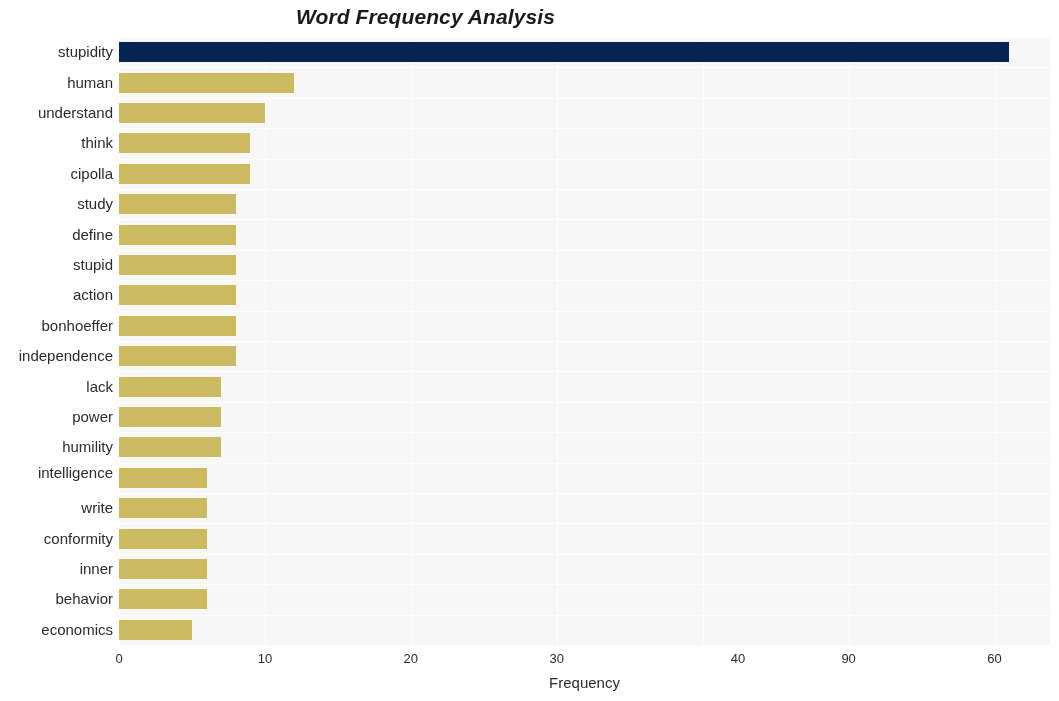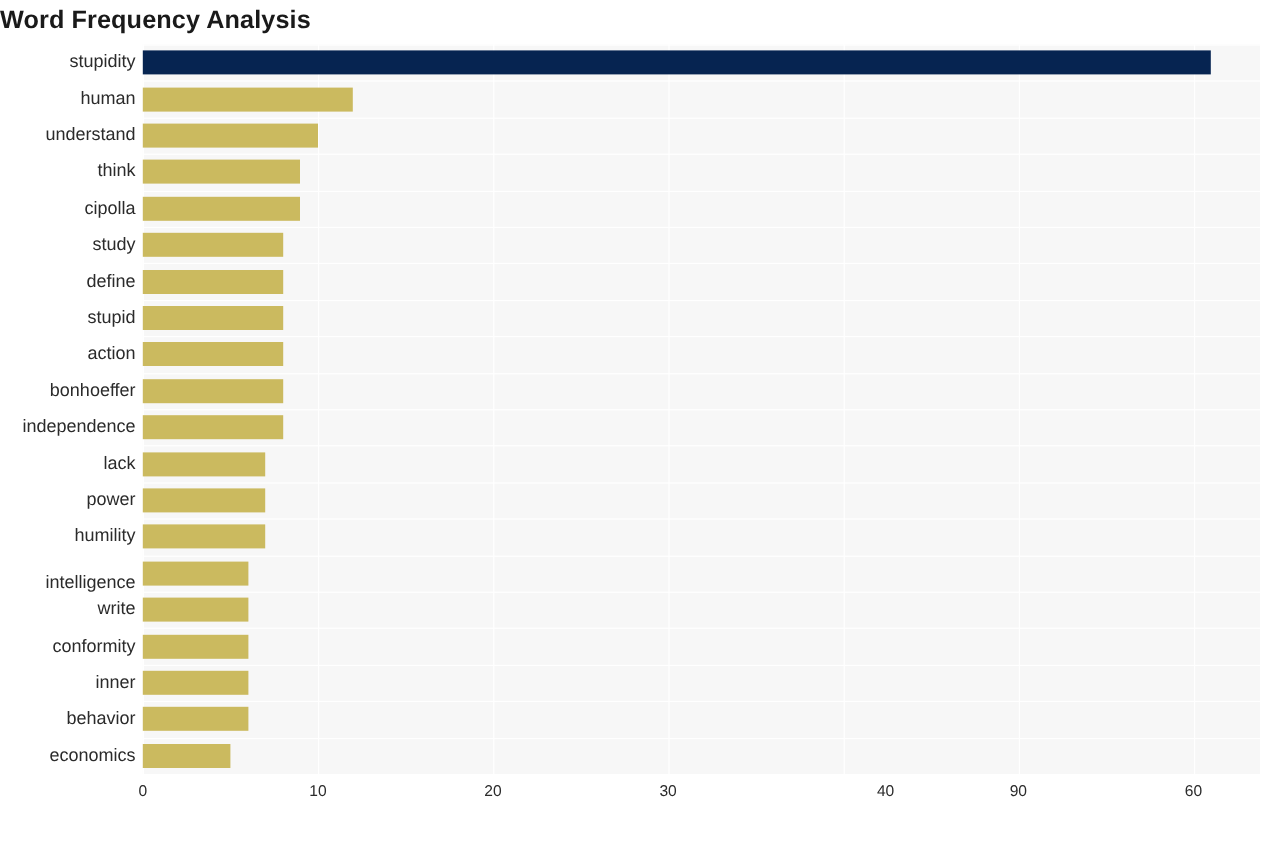--- a/index.html
+++ b/index.html
@@ -20,24 +20,26 @@
     width: 1059px;
     height: 701px;
     background: #ffffff;
   }
 
   .chart-title {
     position: absolute;
     left: 0;
     top: 5px;
     width: 851px;
+    text-align: center;
     font-size: 21px;
     font-weight: bold;
     color: #1a1a1a;
     letter-spacing: 0.1px;
+    font-style: italic;
   }
 
   
   .plot-area {
     position: absolute;
     left: 119px;
     top: 37px;
     width: 931px;
     height: 608px;
     background: #f7f7f7;
@@ -189,32 +191,33 @@
       <div class="ylabel" style="top: 126.8px;">cipolla</div>
       <div class="ylabel" style="top: 157.2px;">study</div>
       <div class="ylabel" style="top: 187.6px;">define</div>
       <div class="ylabel" style="top: 218px;">stupid</div>
       <div class="ylabel" style="top: 248.4px;">action</div>
       <div class="ylabel" style="top: 278.8px;">bonhoeffer</div>
       <div class="ylabel" style="top: 309.2px;">independence</div>
       <div class="ylabel" style="top: 339.6px; padding-left: 29px;">lack</div>
       <div class="ylabel" style="top: 370px;">power</div>
       <div class="ylabel" style="top: 400.4px; margin-left: 26px;">humility</div>
-      <div class="ylabel" style="top: 439px;">intelligence</div>
+      <div class="ylabel" style="top: 426px;">intelligence</div>
       <div class="ylabel" style="top: 461.2px;">write</div>
       <div class="ylabel" style="top: 491.6px;">conformity</div>
       <div class="ylabel" style="top: 522px;">inner</div>
       <div class="ylabel" style="top: 552.4px; padding-left: 23px;">behavior</div>
       <div class="ylabel" style="top: 582.8px;">economics</div>
     </div>
 
   <div class="xticks">
       <div class="xtick" style="left: 119px;">0</div>
       <div class="xtick" style="left: 264.925px;">10</div>
       <div class="xtick" style="left: 410.85px;">20</div>
       <div class="xtick" style="left: 556.774px;">30</div>
       <div class="xtick" style="left: 738px;">40</div>
       <div class="xtick" style="left: 848.624px;">90</div>
       <div class="xtick" style="left: 994.549px;">60</div>
     </div>
 
+  <div class="xaxis-label">Frequency</div>
 
 </div>
 
 </body></html>

